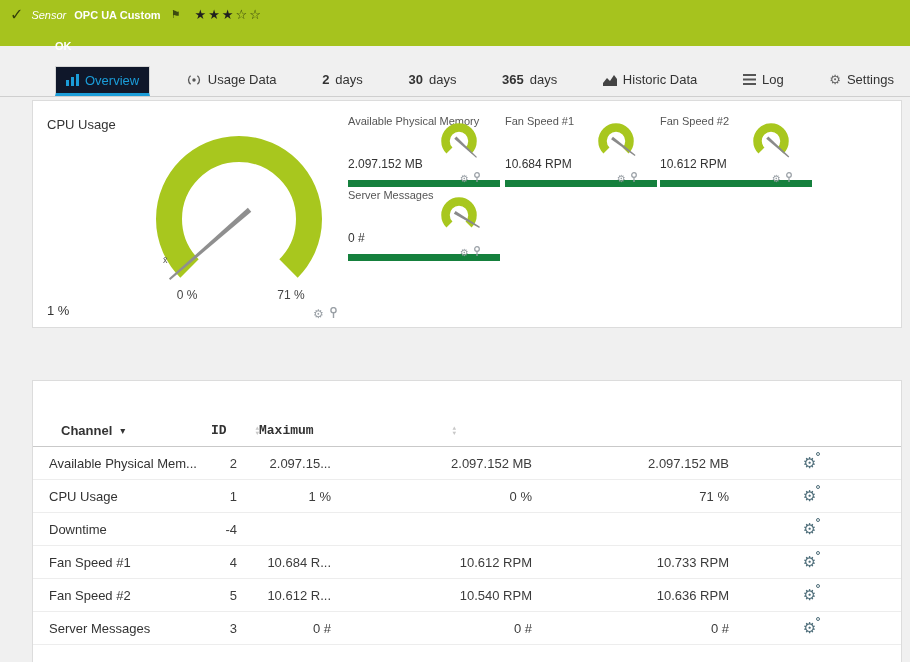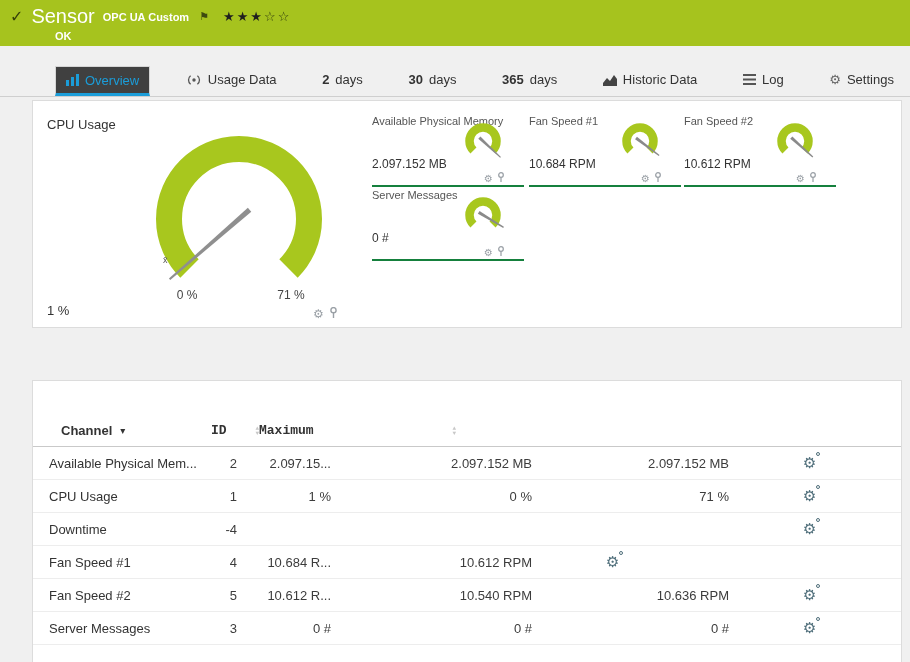--- a/index.html
+++ b/index.html
@@ -8,53 +8,53 @@
     width:910px; height:662px; position:relative; overflow:hidden;
     background:#f0f0f0;
     font-family:"Liberation Sans","DejaVu Sans",sans-serif;
     color:#333;
   }
 
   
   .header { position:absolute; top:0; left:0; width:910px; height:46px; background:#a6c31e; color:#fff; }
   .hline1 { display:flex; align-items:center; gap:8px; padding:5px 0 0 10px; }
   .check { color:#35400a; font-weight:bold; font-size:16px; }
-  .kind  { font-size:20px; }
+  .kind  { font-style:italic; font-size:11px; }
   .title { font-weight:bold; font-size:11px; }
   .flag  { font-size:11px; color:#3d4a10; margin-left:2px; cursor:pointer; }
   .stars { font-size:13px; color:#262626; letter-spacing:2px; margin-left:6px; cursor:pointer; }
-  .status{ margin-left:55px; font-size:11px; font-weight:bold; margin-top:2px; }
+  .status{ margin-left:55px; font-size:11px; font-weight:bold; margin-top:16px; }
 
   
   .tabs { position:absolute; top:66px; left:0; width:910px; height:31px;
           display:flex; justify-content:space-between; align-items:stretch;
           padding:0 6px 0 55px; border-bottom:1px solid #cfcfcf; }
   .tab  { display:flex; align-items:center; gap:6px; padding:0 10px; font-size:13px;
           color:#333; cursor:pointer; border-bottom:3px solid transparent; white-space:nowrap; }
-  .tab.active { background:#404040; color:#1b9dd9; border:1px solid #d5d5d5; border-bottom:3px solid #1b9dd9; }
+  .tab.active { background:#0f172a; color:#1b9dd9; border:1px solid #d5d5d5; border-bottom:3px solid #1b9dd9; }
   .tnum { font-weight:bold; }
   .ticon { display:inline-flex; align-items:center; }
   .gearglyph { font-size:13px; color:#666; }
 
   
   .card { position:absolute; left:32px; width:870px; background:#fff; border:1px solid #dcdcdc; }
   .card1 { top:100px; height:228px; }
   .card2 { top:356px; height:312px;margin-top:24px; }
 
   
   .cpu-title { position:absolute; left:14px; top:16px; font-size:13px; color:#333; }
   .biggauge  { position:absolute; left:100px; top:26px; }
   .cpu-value { position:absolute; left:14px; top:202px; font-size:13px; color:#333; }
   .cpu-icons { position:absolute; left:280px; top:204px; display:flex; gap:5px; align-items:center; }
   .cornergear { font-size:12px; color:#9aa0a6; cursor:pointer; }
   .gaugetext { font-size:12px; fill:#444; }
   .avgmark   { font-size:9px; fill:#555; }
 
   
-  .minicell { position:absolute; width:152px; height:72px; border-bottom:2px solid #15803d;margin-left:24px; }
+  .minicell { position:absolute; width:152px; height:72px; border-bottom:7px solid #15803d; }
   .mc-mem  { left:315px; top:14px; }
   .mc-fan1 { left:472px; top:14px; }
   .mc-fan2 { left:627px; top:14px; }
   .mc-srv  { left:315px; top:88px; }
   .mtitle { font-size:11px; color:#555; white-space:nowrap; }
   .mvalue { position:absolute; left:0; top:42px; font-size:12px; color:#333; }
   .mgauge { position:absolute; left:88px; top:6px; }
   .micons { position:absolute; left:112px; top:54px; display:flex; gap:4px; align-items:center; }
   .micons .cornergear { font-size:10px; }
 
@@ -310,20 +310,21 @@
     <div class="col-min num"></div>
     <div class="col-max num"></div>
     <div class="col-set"><span class="rowgear"><span>⚙</span><i class="gdot"></i></span></div>
   </div>
 
   <div class="trow">
     <div class="col-ch chname">Fan Speed #1</div>
     <div class="col-id num">4</div>
     <div class="col-last num">10.684 R...</div>
     <div class="col-min num">10.612 RPM</div>
+    <div class="col-max num">10.733 RPM</div>
     <div class="col-set"><span class="rowgear"><span>⚙</span><i class="gdot"></i></span></div>
   </div>
 
   <div class="trow">
     <div class="col-ch chname">Fan Speed #2</div>
     <div class="col-id num">5</div>
     <div class="col-last num">10.612 R...</div>
     <div class="col-min num">10.540 RPM</div>
     <div class="col-max num">10.636 RPM</div>
     <div class="col-set"><span class="rowgear"><span>⚙</span><i class="gdot"></i></span></div>

